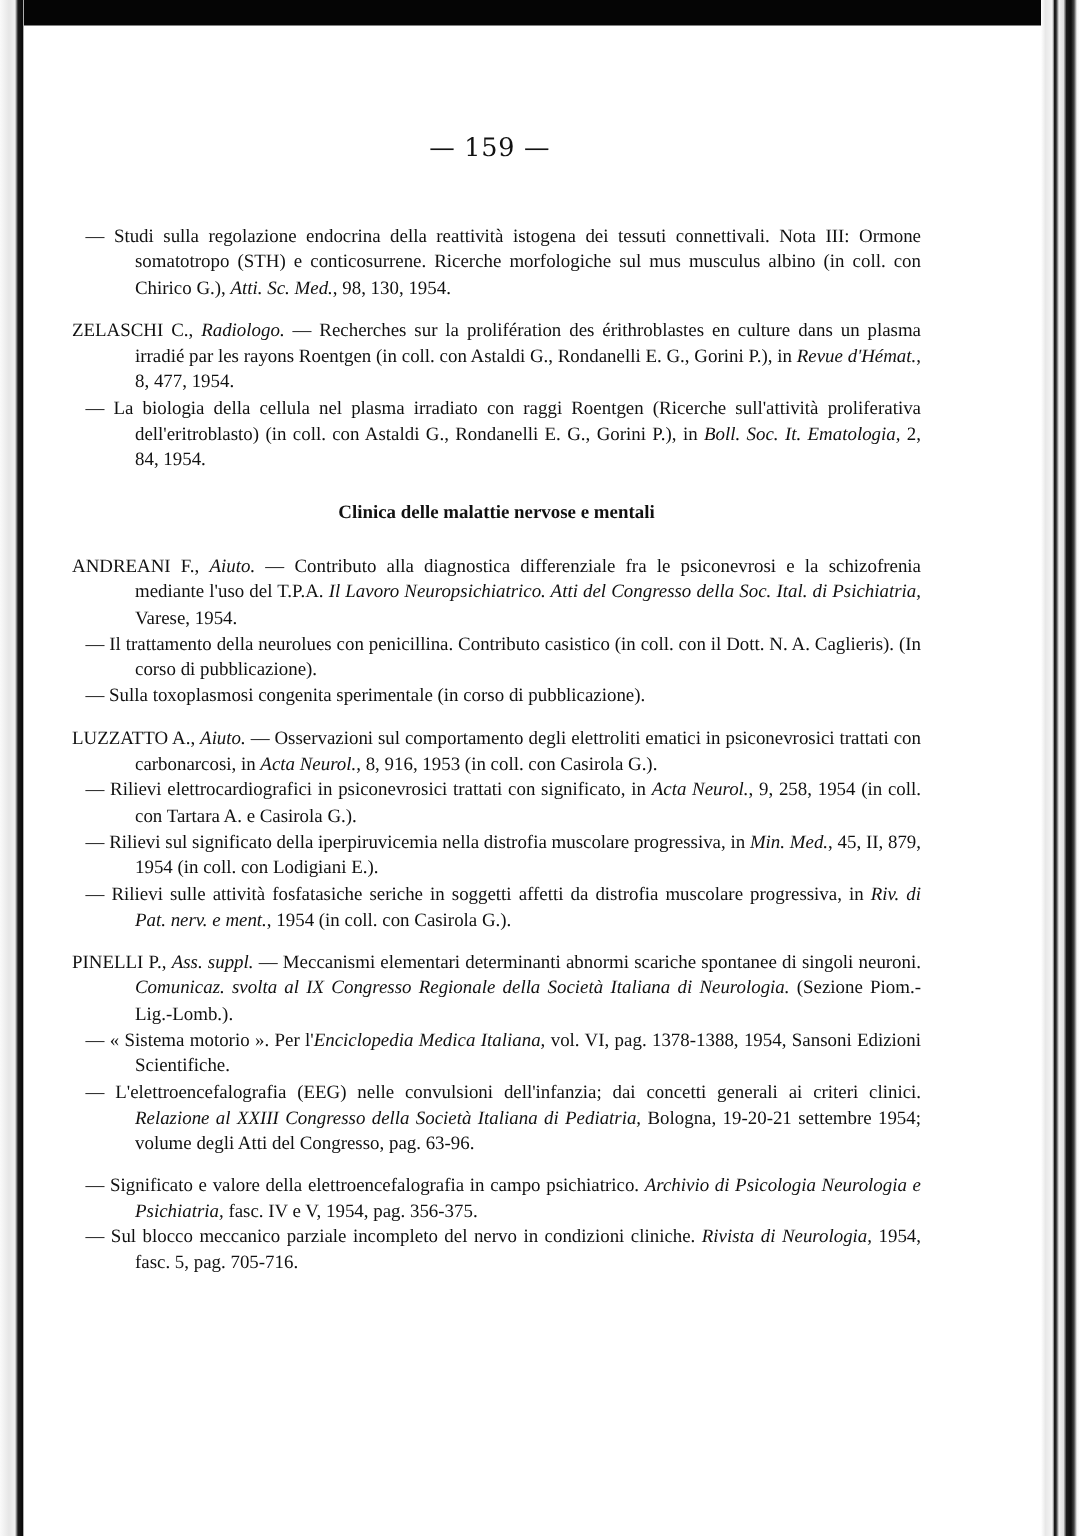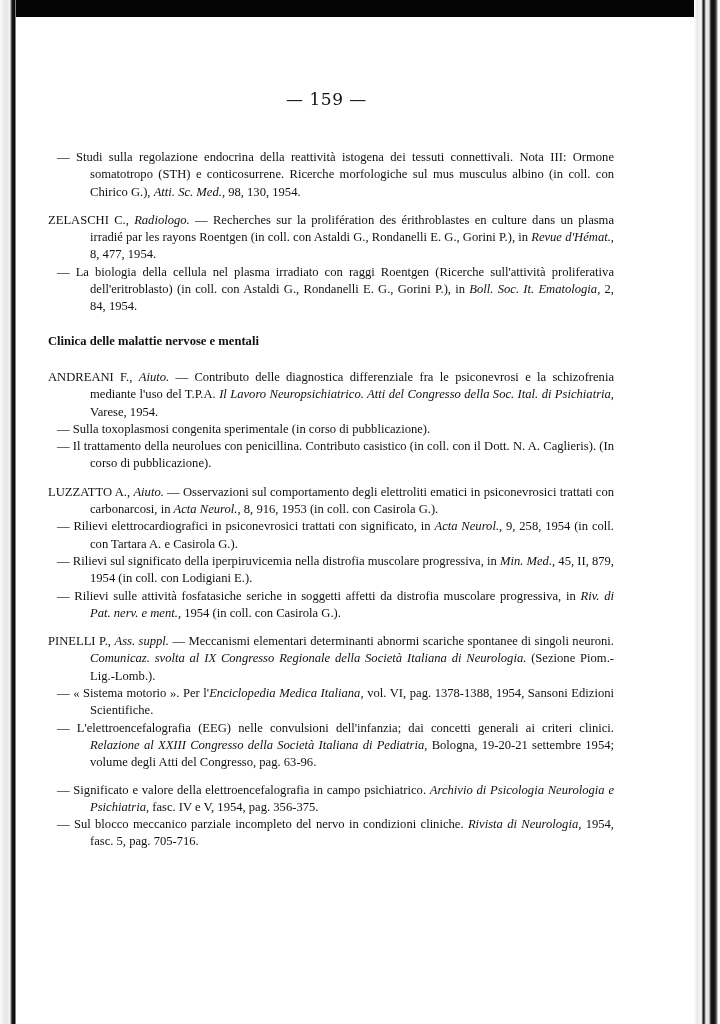--- a/index.html
+++ b/index.html
@@ -17,21 +17,21 @@
 
   .page-number { position: absolute; top: 89px; left: 0; width: 653px; text-align: center;
     font-size: 17px; font-family: "DejaVu Serif", serif; letter-spacing: 0.5px; }
 
   .content { position: absolute; left: 48px; top: 149px; width: 566px; font-size: 12.6px; line-height: 17.3px; }
   .entry { text-align: justify; padding-left: 42px; text-indent: -42px; }
   .entry.dash { padding-left: 42px; text-indent: -33px; }
   .block { margin-bottom: 11px; }
   .gap-small { height: 10px; }
   i { font-style: italic; }
-  .section-title { text-align: left; font-weight: bold; font-size: 12.6px; margin: 17px 0 19px 0; }
+  .section-title { text-align: center; font-weight: bold; font-size: 12.6px; margin: 17px 0 19px 0; }
 </style>
 </head>
 <body>
 
 <div class="top-bar"></div>
 <div class="left-edge"></div>
 <div class="right-edge"></div>
 
 <div class="page-number">— 159 —</div>
 
@@ -41,23 +41,23 @@
         <div class="entry dash"><span>— Studi sulla regolazione endocrina della reattività istogena dei tessuti connettivali. Nota III: Ormone somatotropo (STH) e conticosurrene. Ricerche morfologiche sul mus musculus albino (in coll. con Chirico G.), </span><i>Atti. Sc. Med.</i><span>, 98, 130, 1954.</span></div>
       </div>
       <div class="block">
         <div class="entry"><span>ZELASCHI C., </span><i>Radiologo.</i><span> — Recherches sur la prolifération des érithroblastes en culture dans un plasma irradié par les rayons Roentgen (in coll. con Astaldi G., Rondanelli E. G., Gorini P.), in </span><i>Revue d'Hémat.</i><span>, 8, 477, 1954.</span></div>
         <div class="entry dash"><span>— La biologia della cellula nel plasma irradiato con raggi Roentgen (Ricerche sull'attività proliferativa dell'eritroblasto) (in coll. con Astaldi G., Rondanelli E. G., Gorini P.), in </span><i>Boll. Soc. It. Ematologia,</i><span> 2, 84, 1954.</span></div>
       </div>
     </div>
   <div class="section-title">Clinica delle malattie nervose e mentali</div>
   <div id="blocks-section">
       <div class="block">
-        <div class="entry"><span>ANDREANI F., </span><i>Aiuto.</i><span> — Contributo delle diagnostica differenziale fra le psiconevrosi e la schizofrenia mediante l'uso del T.P.A. </span><i>Il Lavoro Neuropsichiatrico. Atti del Congresso della Soc. Ital. di Psichiatria,</i><span> Varese, 1954.</span></div>
+        <div class="entry"><span>ANDREANI F., </span><i>Aiuto.</i><span> — Contributo alla diagnostica differenziale fra le psiconevrosi e la schizofrenia mediante l'uso del T.P.A. </span><i>Il Lavoro Neuropsichiatrico. Atti del Congresso della Soc. Ital. di Psichiatria,</i><span> Varese, 1954.</span></div>
+        <div class="entry dash"><span>— Il trattamento della neurolues con penicillina. Contributo casistico (in coll. con il Dott. N. A. Caglieris). (In corso di pubblicazione).</span></div>
         <div class="entry dash"><span>— Sulla toxoplasmosi congenita sperimentale (in corso di pubblicazione).</span></div>
-        <div class="entry dash"><span>— Il trattamento della neurolues con penicillina. Contributo casistico (in coll. con il Dott. N. A. Caglieris). (In corso di pubblicazione).</span></div>
       </div>
       <div class="block">
         <div class="entry"><span>LUZZATTO A., </span><i>Aiuto.</i><span> — Osservazioni sul comportamento degli elettroliti ematici in psiconevrosici trattati con carbonarcosi, in </span><i>Acta Neurol.</i><span>, 8, 916, 1953 (in coll. con Casirola G.).</span></div>
         <div class="entry dash"><span>— Rilievi elettrocardiografici in psiconevrosici trattati con significato, in </span><i>Acta Neurol.</i><span>, 9, 258, 1954 (in coll. con Tartara A. e Casirola G.).</span></div>
         <div class="entry dash"><span>— Rilievi sul significato della iperpiruvicemia nella distrofia muscolare progressiva, in </span><i>Min. Med.</i><span>, 45, II, 879, 1954 (in coll. con Lodigiani E.).</span></div>
         <div class="entry dash"><span>— Rilievi sulle attività fosfatasiche seriche in soggetti affetti da distrofia muscolare progressiva, in </span><i>Riv. di Pat. nerv. e ment.</i><span>, 1954 (in coll. con Casirola G.).</span></div>
       </div>
       <div class="block">
         <div class="entry"><span>PINELLI P., </span><i>Ass. suppl.</i><span> — Meccanismi elementari determinanti abnormi scariche spontanee di singoli neuroni. </span><i>Comunicaz. svolta al IX Congresso Regionale della Società Italiana di Neurologia.</i><span> (Sezione Piom.-Lig.-Lomb.).</span></div>
         <div class="entry dash"><span>— « Sistema motorio ». Per l'</span><i>Enciclopedia Medica Italiana,</i><span> vol. VI, pag. 1378-1388, 1954, Sansoni Edizioni Scientifiche.</span></div>

